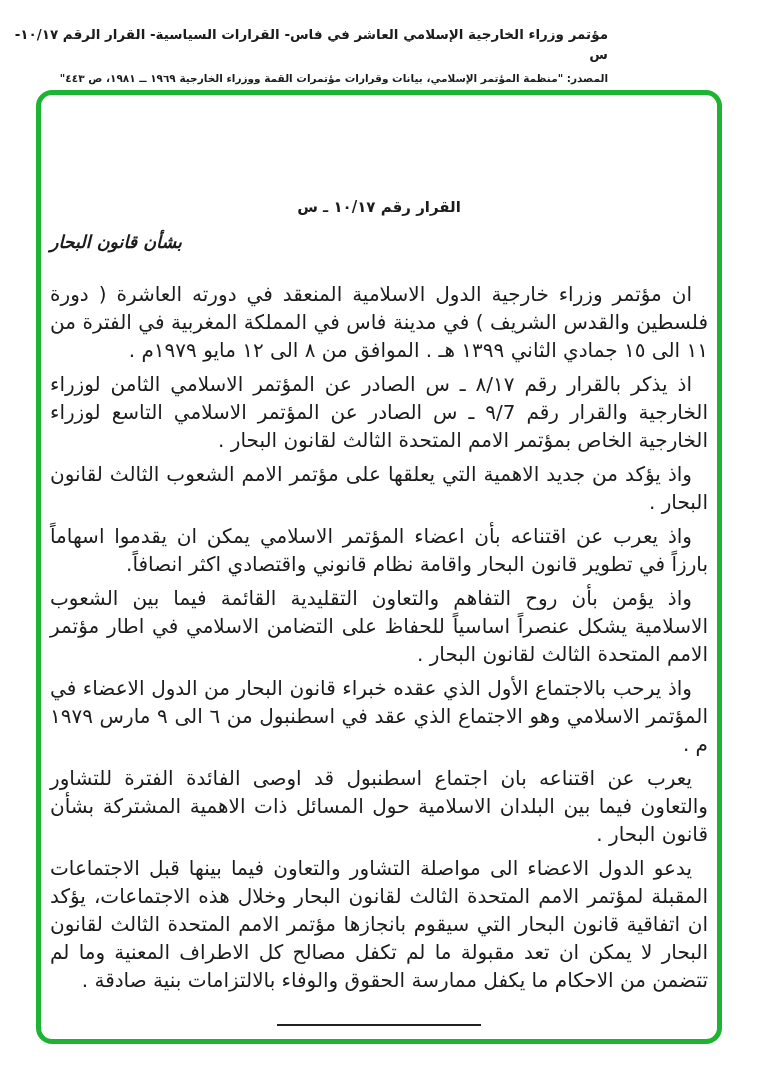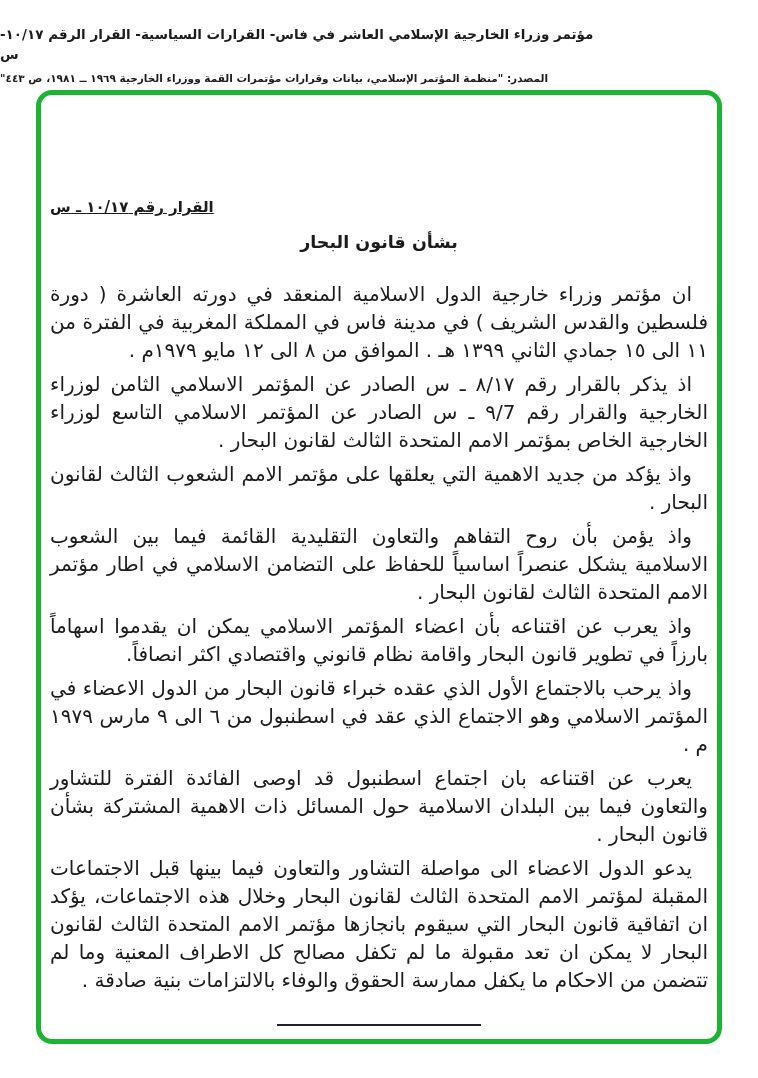--- a/index.html
+++ b/index.html
@@ -13,21 +13,21 @@
     position: relative;
     overflow: hidden;
     font-family: "DejaVu Sans", sans-serif;
     color: #1c1c1c;
   }
   .page-header {
     position: absolute;
     top: 24px;
     left: 0;
     width: 608px;
-    text-align: left;
+    text-align: right;
     direction: rtl;
   }
   .page-header .hline1 {
     font-size: 13.5px;
     font-weight: bold;
     line-height: 20px;
     margin: 0 0 7px 0;
   }
   .page-header .hline2 {
     font-size: 10.5px;
@@ -44,33 +44,33 @@
     border: 5px solid #1eb433;
     border-radius: 16px;
     background: #ffffff;
     box-sizing: content-box;
   }
   .frame-content {
     direction: rtl;
     padding: 102px 9px 0 9px;
   }
   .res-number {
-    text-align: left;
+    text-align: center;
     font-size: 15px;
     font-weight: bold;
     line-height: 21px;
     margin: 0 0 12px 0;
-    text-decoration: underline;
   }
   .res-subject {
-    text-align: center;
+    text-align: left;
     font-size: 17.5px;
     font-weight: bold;
     line-height: 24px;
     margin: 0 0 26px 0;
+    font-style: italic;
   }
   .body-text p {
     font-size: 20px;
     line-height: 28px;
     text-align: justify;
     text-indent: 16px;
     margin: 0 0 6px 0;
   }
   .divider {
     width: 204px;
@@ -91,22 +91,22 @@
   <div class="frame-content">
 
     <p class="res-number" dir="rtl">القرار رقم ١٠/١٧ ـ س</p>
 
     <p class="res-subject" dir="rtl">بشأن قانون البحار</p>
 
     <div class="body-text">
       <p dir="rtl">ان مؤتمر وزراء خارجية الدول الاسلامية المنعقد في دورته العاشرة ( دورة فلسطين والقدس الشريف ) في مدينة فاس في المملكة المغربية في الفترة من ١١ الى ١٥ جمادي الثاني ١٣٩٩ هـ . الموافق من ٨ الى ١٢ مايو ١٩٧٩م .</p>
       <p dir="rtl">اذ يذكر بالقرار رقم ٨/١٧ ـ س الصادر عن المؤتمر الاسلامي الثامن لوزراء الخارجية والقرار رقم ٩/7 ـ س الصادر عن المؤتمر الاسلامي التاسع لوزراء الخارجية الخاص بمؤتمر الامم المتحدة الثالث لقانون البحار .</p>
       <p dir="rtl">واذ يؤكد من جديد الاهمية التي يعلقها على مؤتمر الامم الشعوب الثالث لقانون البحار .</p>
+      <p dir="rtl">واذ يعرب عن اقتناعه بأن اعضاء المؤتمر الاسلامي يمكن ان يقدموا اسهاماً بارزاً في تطوير قانون البحار واقامة نظام قانوني واقتصادي اكثر انصافاً.</p>
       <p dir="rtl">واذ يؤمن بأن روح التفاهم والتعاون التقليدية القائمة فيما بين الشعوب الاسلامية يشكل عنصراً اساسياً للحفاظ على التضامن الاسلامي في اطار مؤتمر الامم المتحدة الثالث لقانون البحار .</p>
-      <p dir="rtl">واذ يعرب عن اقتناعه بأن اعضاء المؤتمر الاسلامي يمكن ان يقدموا اسهاماً بارزاً في تطوير قانون البحار واقامة نظام قانوني واقتصادي اكثر انصافاً.</p>
       <p dir="rtl">واذ يرحب بالاجتماع الأول الذي عقده خبراء قانون البحار من الدول الاعضاء في المؤتمر الاسلامي وهو الاجتماع الذي عقد في اسطنبول من ٦ الى ٩ مارس ١٩٧٩ م .</p>
       <p dir="rtl">يعرب عن اقتناعه بان اجتماع اسطنبول قد اوصى الفائدة الفترة للتشاور والتعاون فيما بين البلدان الاسلامية حول المسائل ذات الاهمية المشتركة بشأن قانون البحار .</p>
       <p dir="rtl">يدعو الدول الاعضاء الى مواصلة التشاور والتعاون فيما بينها قبل الاجتماعات المقبلة لمؤتمر الامم المتحدة الثالث لقانون البحار وخلال هذه الاجتماعات، يؤكد ان اتفاقية قانون البحار التي سيقوم بانجازها مؤتمر الامم المتحدة الثالث لقانون البحار لا يمكن ان تعد مقبولة ما لم تكفل مصالح كل الاطراف المعنية وما لم تتضمن من الاحكام ما يكفل ممارسة الحقوق والوفاء بالالتزامات بنية صادقة .</p>
     </div>
 
     <hr class="divider">
 
   </div>
 </div>
 

